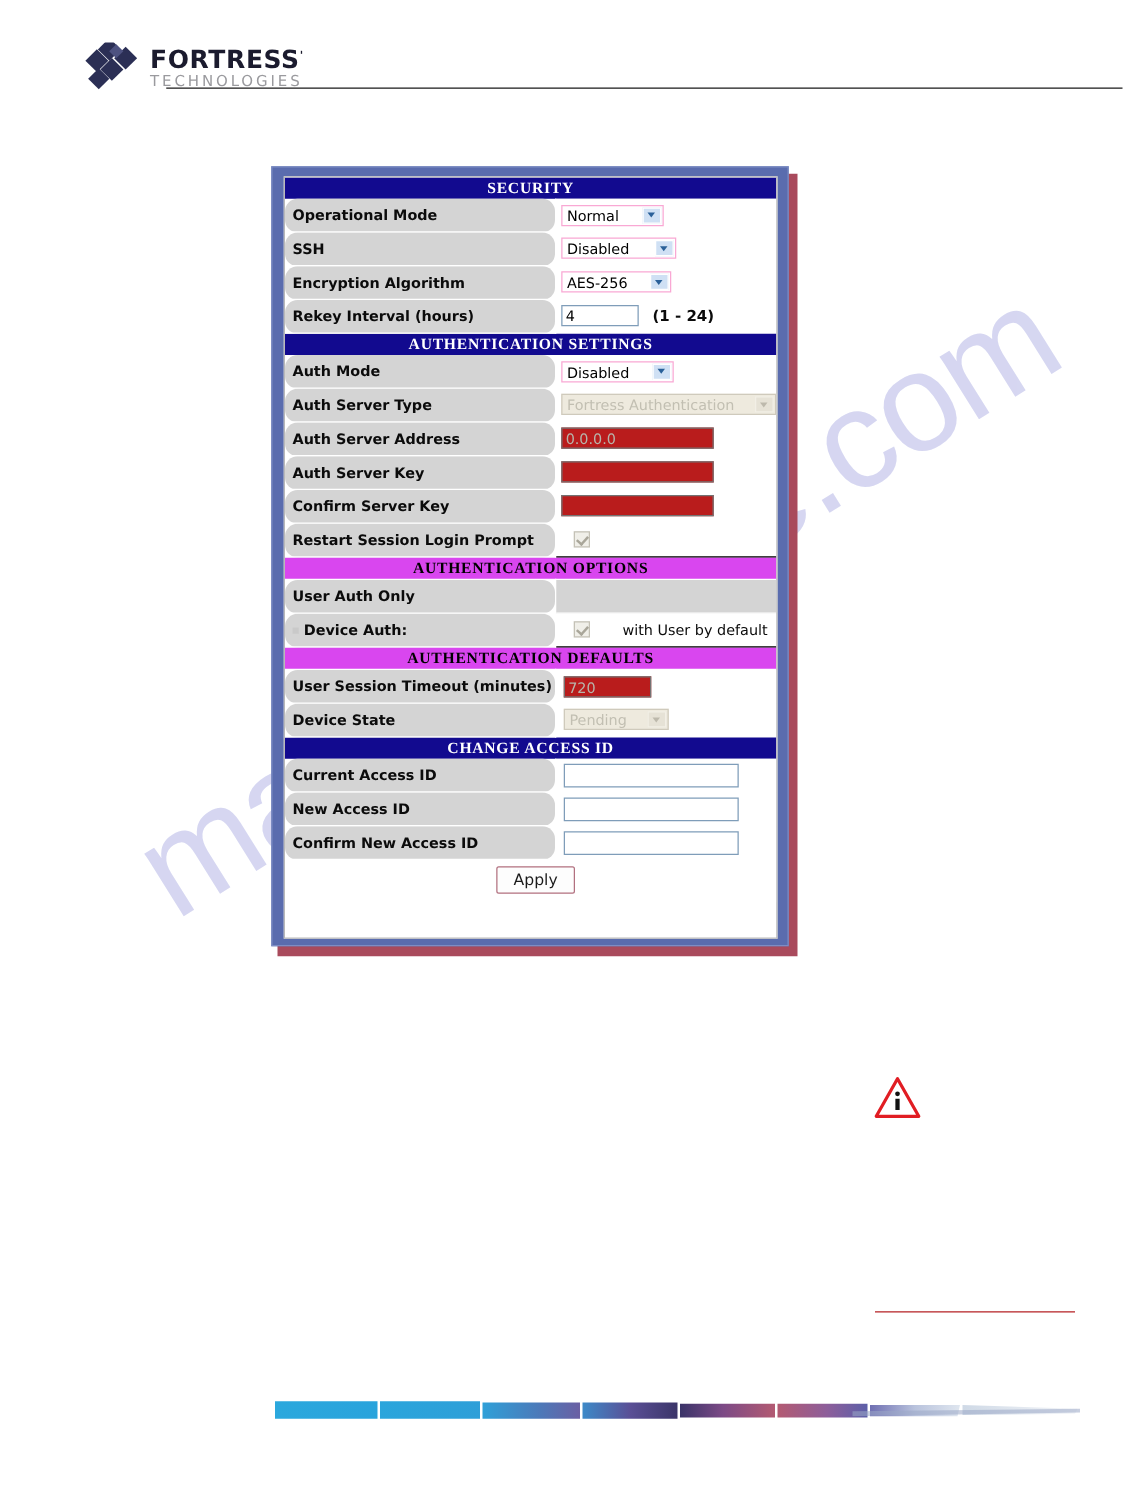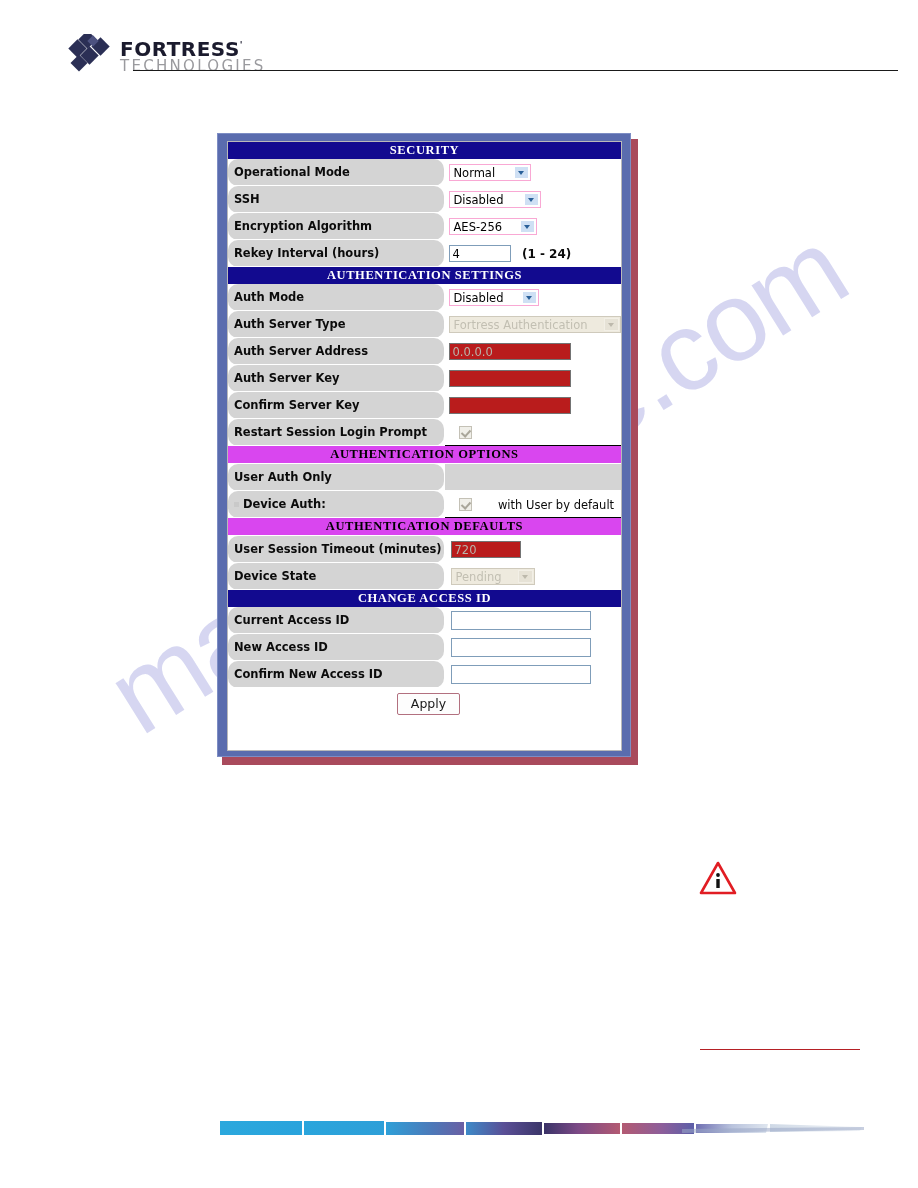--- a/index.html
+++ b/index.html
@@ -77,21 +77,21 @@
     color: #1b1b2e;
     line-height: 21px;
   }
   .brand-name sup {
     font-size: 9px;
     vertical-align: super;
   }
   .brand-sub {
     display: block;
     font-family: "DejaVu Sans", sans-serif;
-    font-size: 15px;
+    font-size: 12px;
     font-weight: 400;
     letter-spacing: 2.3px;
     color: #9a9a9e;
     line-height: 12px;
   }
   #header-rule {
     position: absolute;
     left: 133px;
     top: 70px;
     width: 765px;

